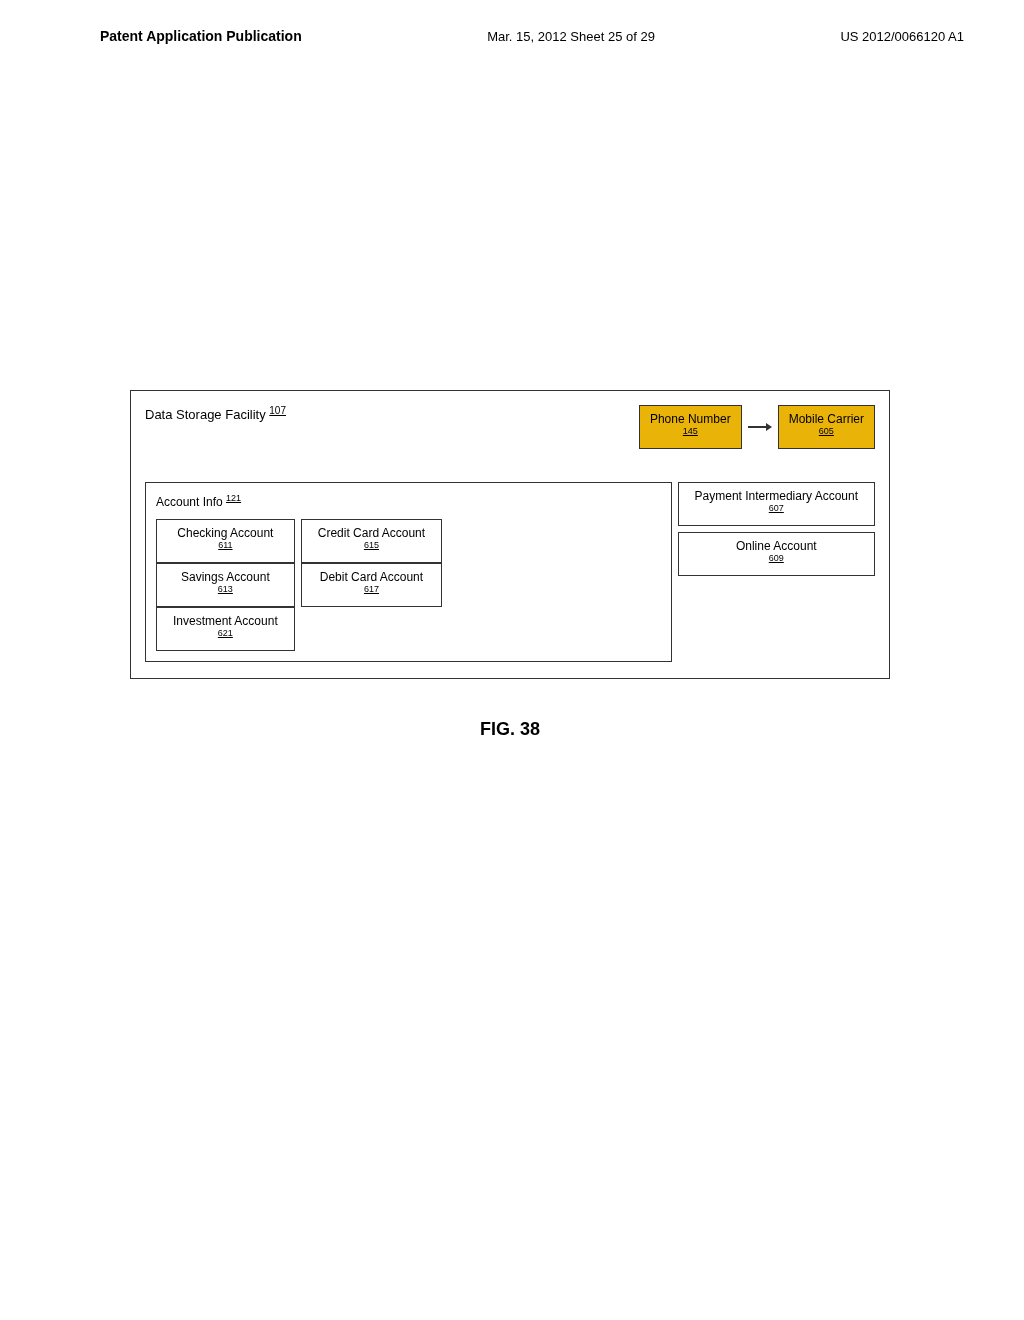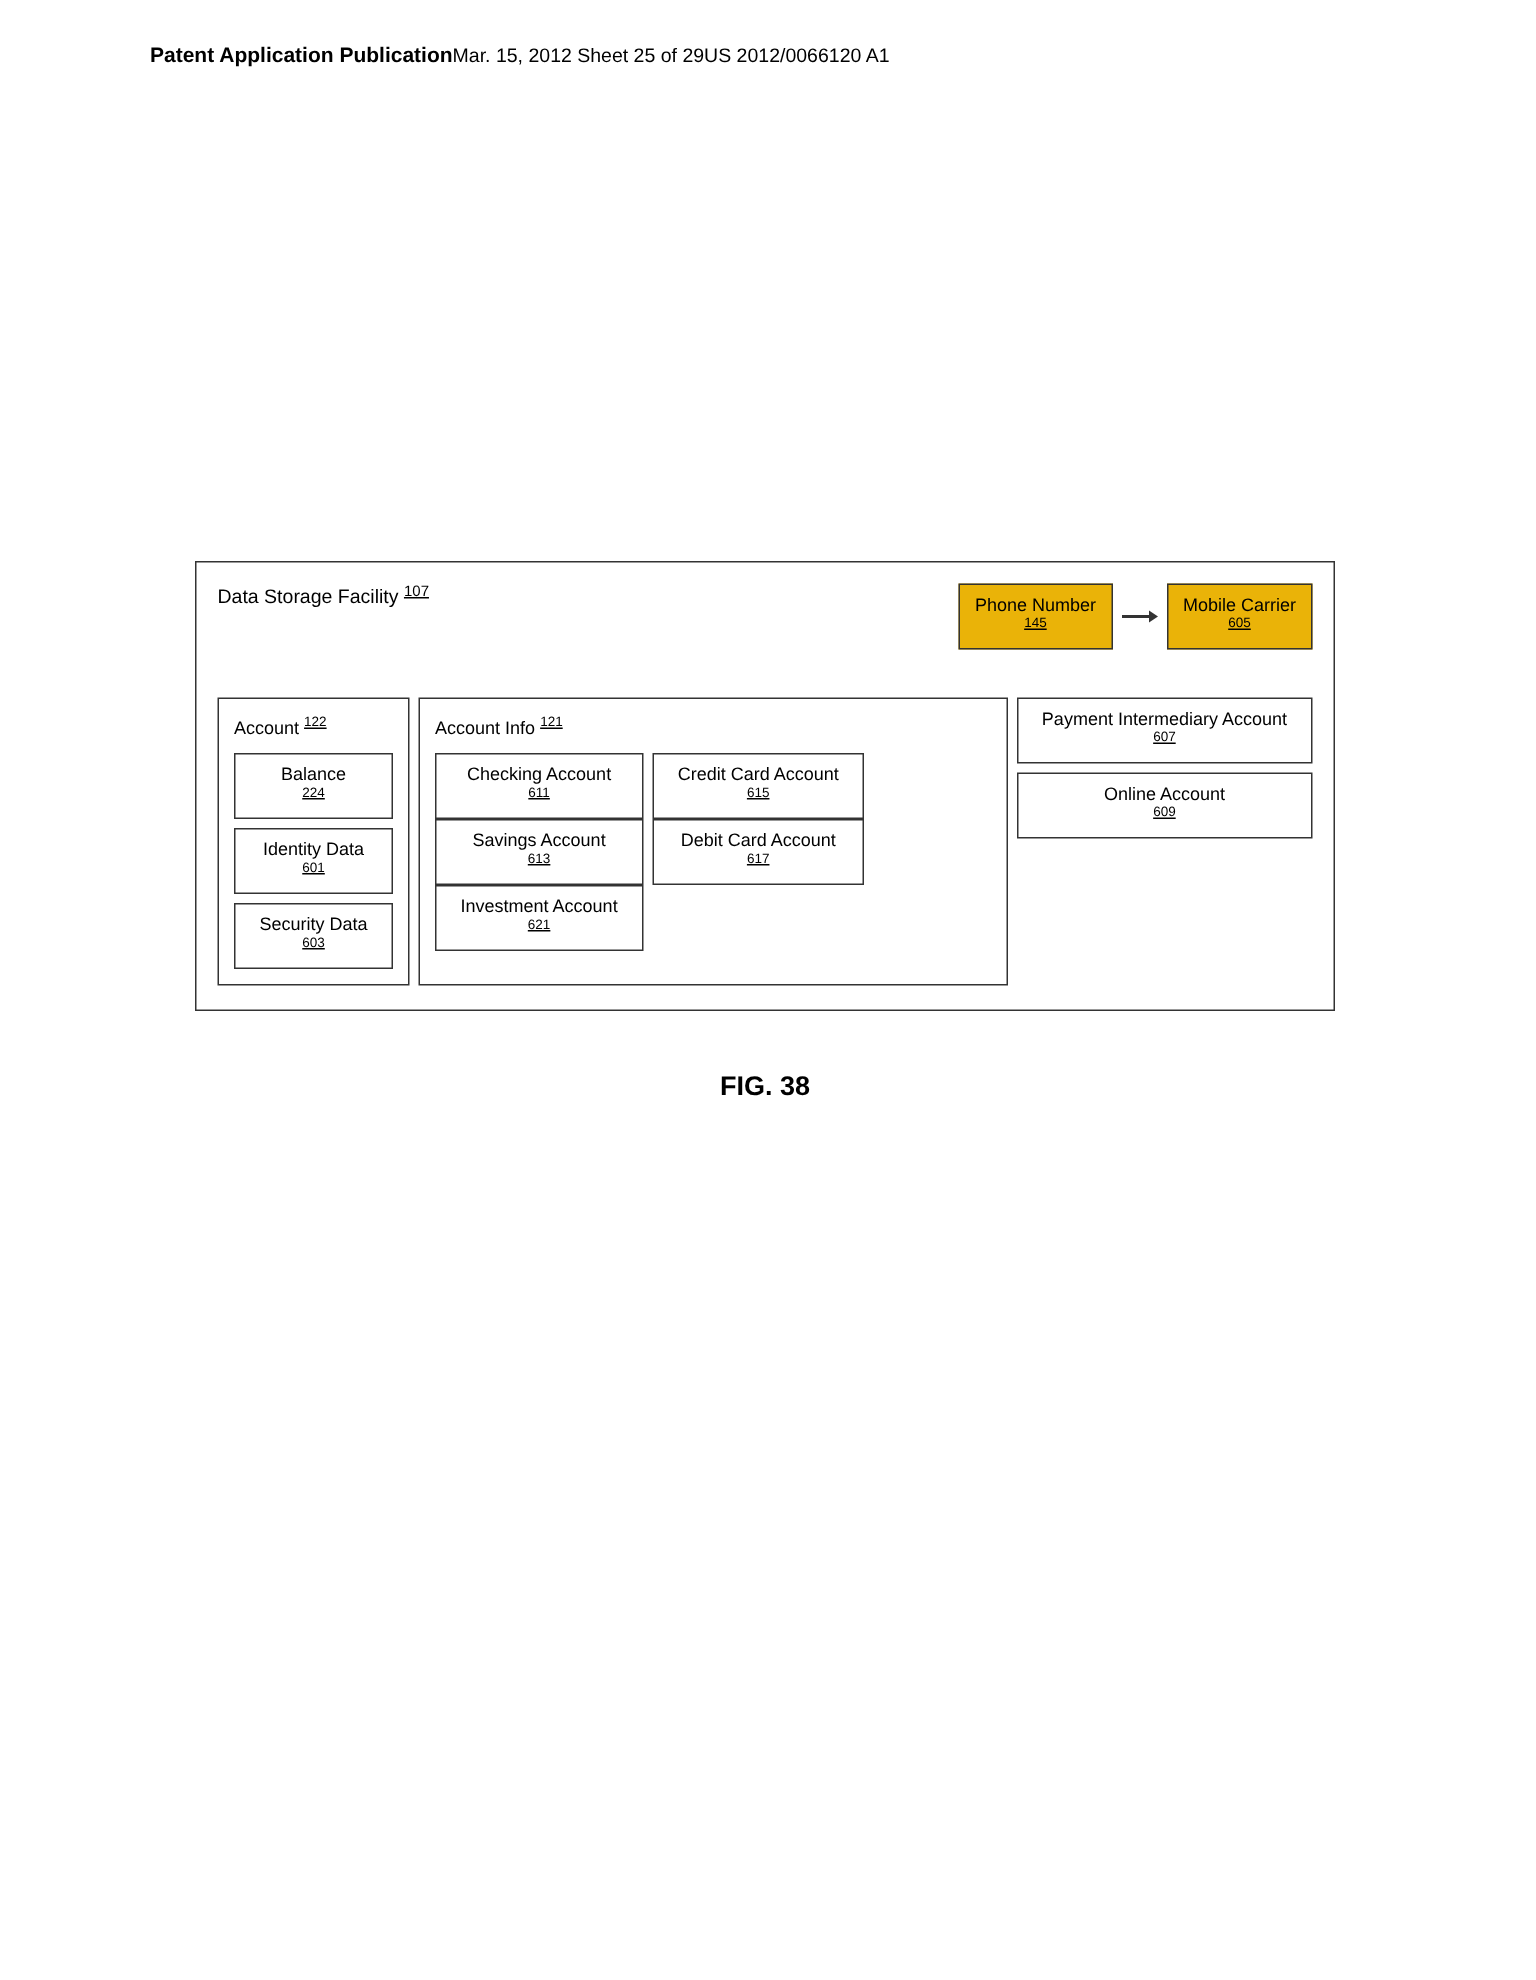--- a/index.html
+++ b/index.html
@@ -8,38 +8,39 @@
       height: 1320px;
       background: #fff;
       font-family: Arial, sans-serif;
       position: relative;
       overflow: hidden;
     }
 
     
     .page-header {
       display: flex;
+      justify-content: space-between;
       align-items: baseline;
       padding: 28px 60px 0 100px;
     }
     .header-left {
       font-size: 14px;
       font-weight: bold;
     }
     .header-center {
       font-size: 13px;
     }
     .header-right {
       font-size: 13px;
     }
 
     
     .diagram-area {
       position: absolute;
-      top: 374px;
+      top: 390px;
       left: 80px;
       width: 860px;
       display: flex;
       flex-direction: column;
       align-items: center;
     }
 
     
     .outer-box {
       border: 1.5px solid #333;
@@ -193,37 +194,20 @@
         <div style="width:0;height:0;border-top:4px solid transparent;border-bottom:4px solid transparent;border-left:6px solid #333;"></div>
       </div>
       <div class="small-box">
         <div>Mobile Carrier</div>
         <sup>605</sup>
       </div>
     </div>
 
     <div class="inner-content">
 
-      <div class="left-col">
-        <div class="left-col-label">
-          <span>Account</span>&nbsp;<sup>122</sup>
-        </div>
-        <div class="item-box">
-          <div>Balance</div>
-          <sup>224</sup>
-        </div>
-        <div class="item-box">
-          <div>Identity Data</div>
-          <sup>601</sup>
-        </div>
-        <div class="item-box">
-          <div>Security Data</div>
-          <sup>603</sup>
-        </div>
-      </div>
 
       <div class="right-col">
         <div class="right-col-label">
           <span>Account Info</span>&nbsp;<sup>121</sup>
         </div>
         <div class="account-grid">
 
           <div class="account-col">
             <div class="item-box">
               <div>Checking Account</div>

